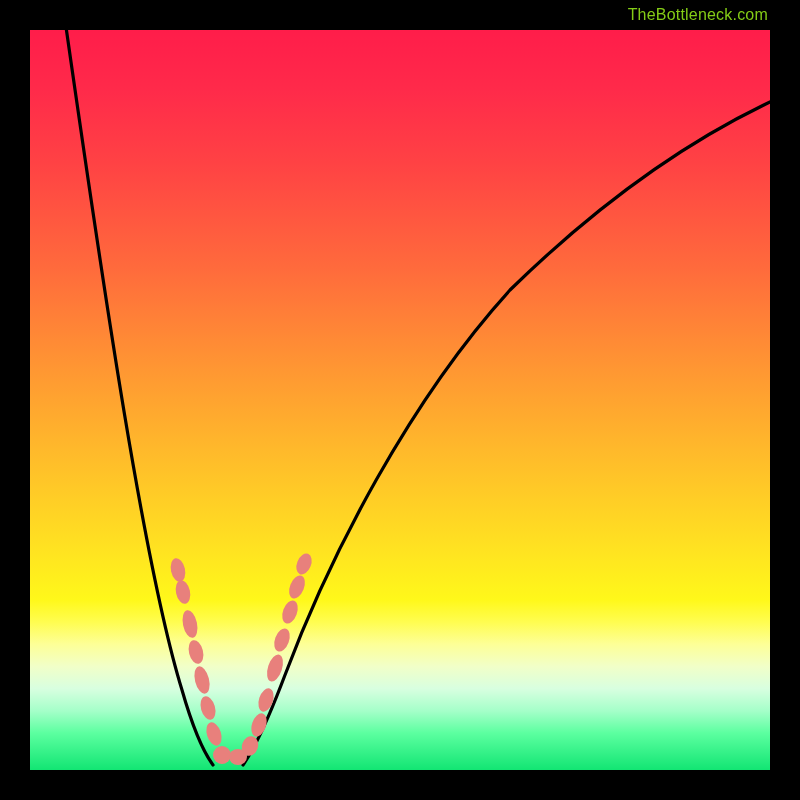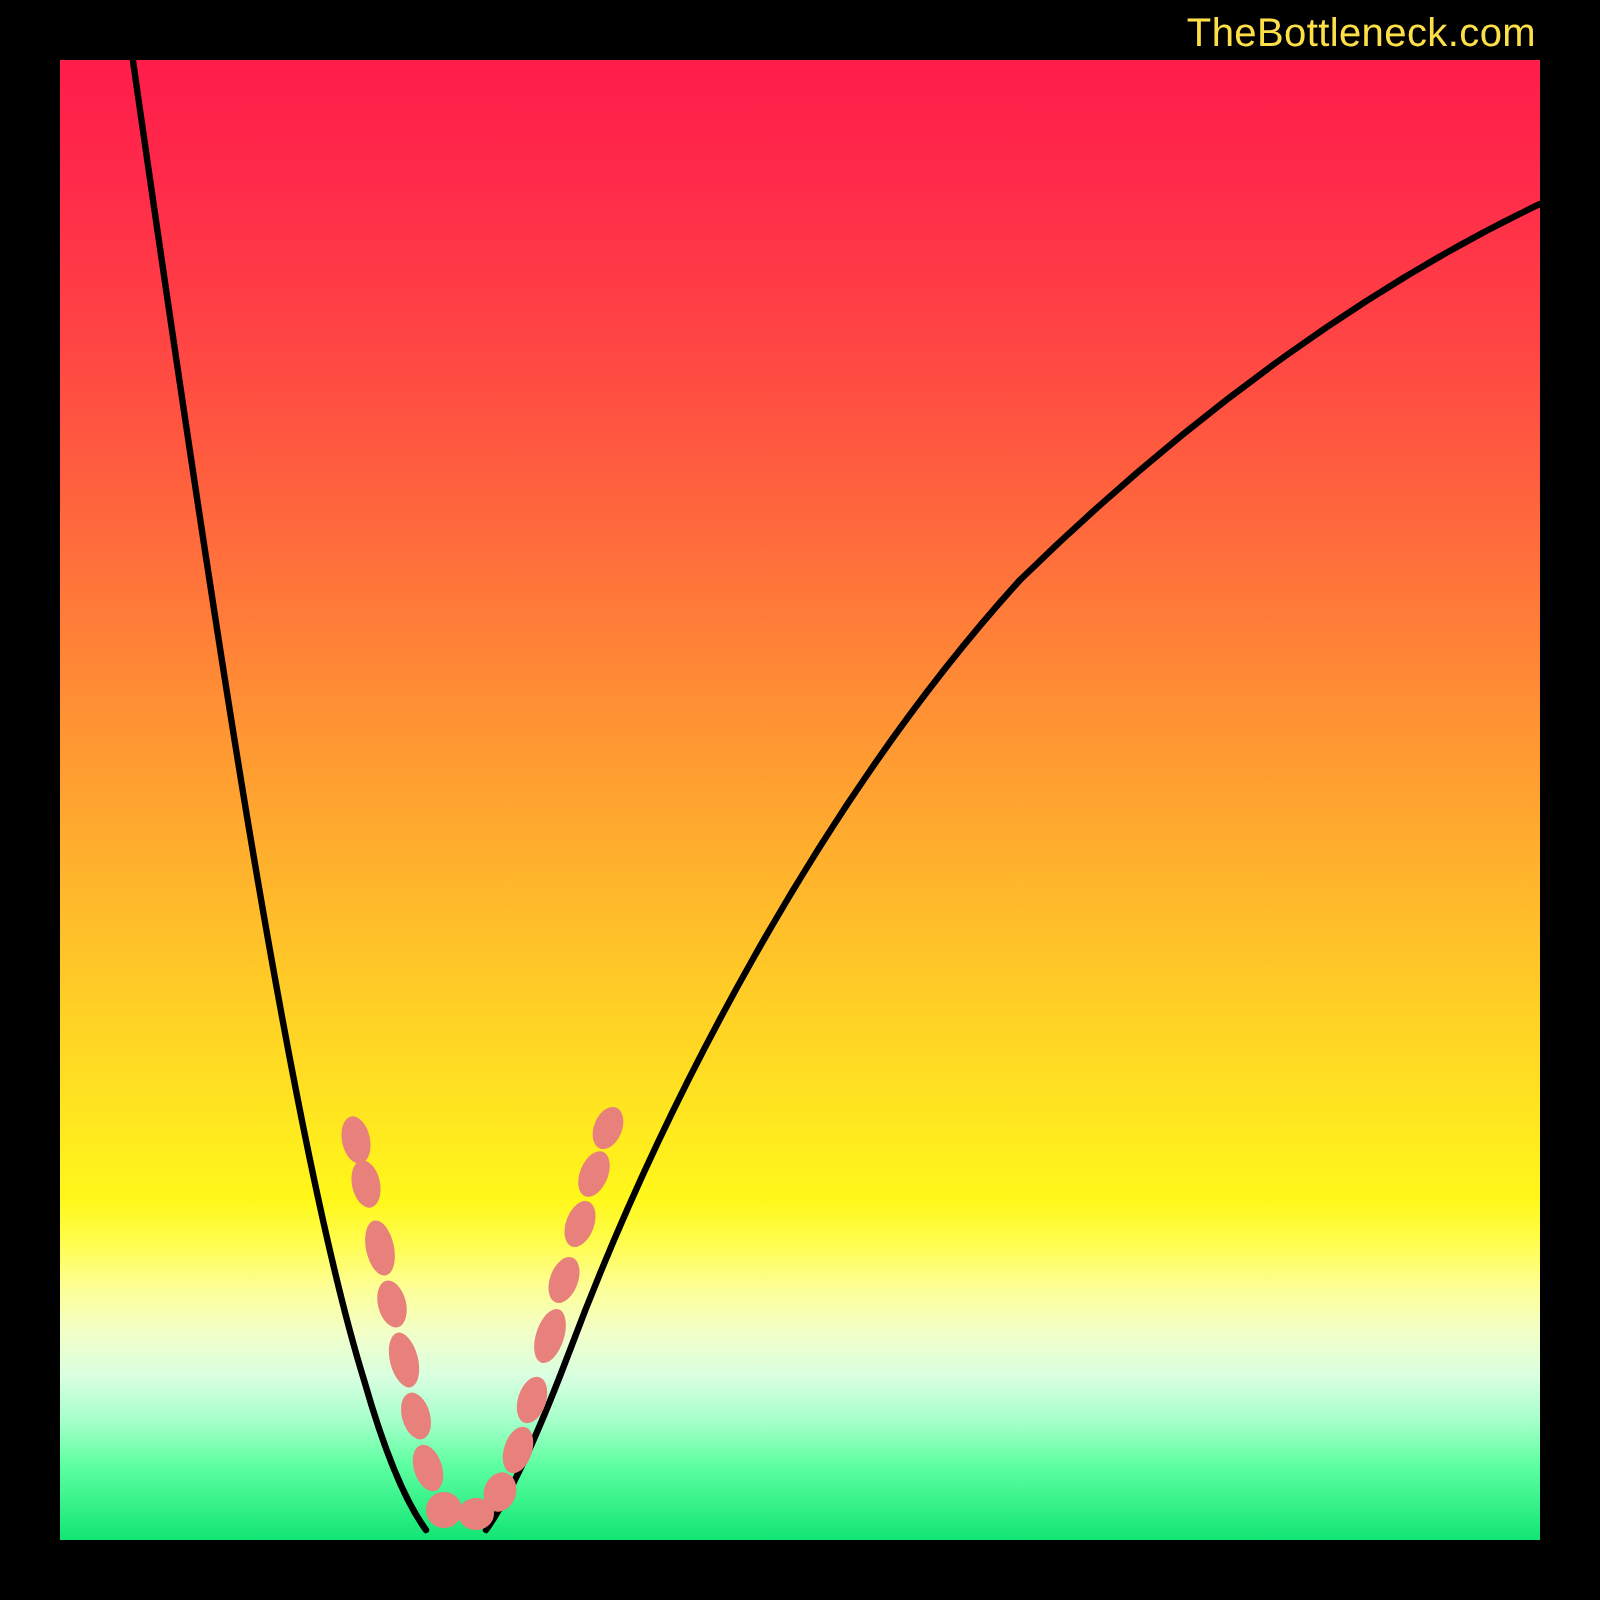--- a/index.html
+++ b/index.html
@@ -37,22 +37,22 @@
       #d8ffe0 89%,
       #a5ffc9 92%,
       #5cffa0 95%,
       #12e573 100%
     );
   }
   .watermark {
     position: absolute;
     top: 6px;
     right: 32px;
-    color: #fde047;
-    font-size: 20px;
+    color: #84cc16;
+    font-size: 16px;
     font-weight: 500;
     letter-spacing: 0.2px;
     z-index: 5;
   }
   svg.curve {
     position: absolute;
     inset: 0;
     width: 740px;
     height: 740px;
     z-index: 2;

